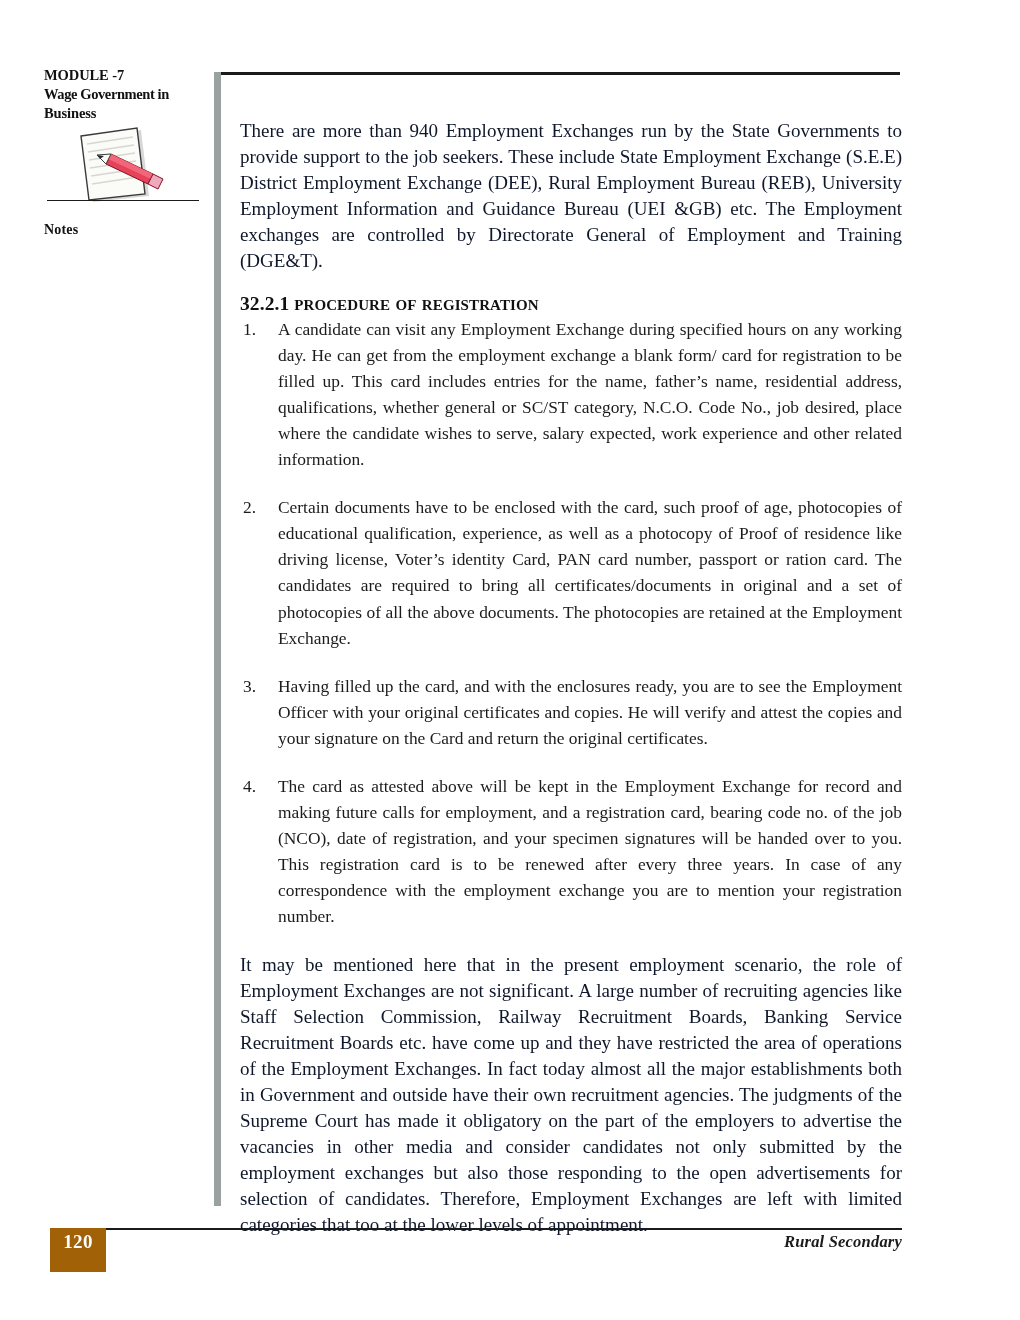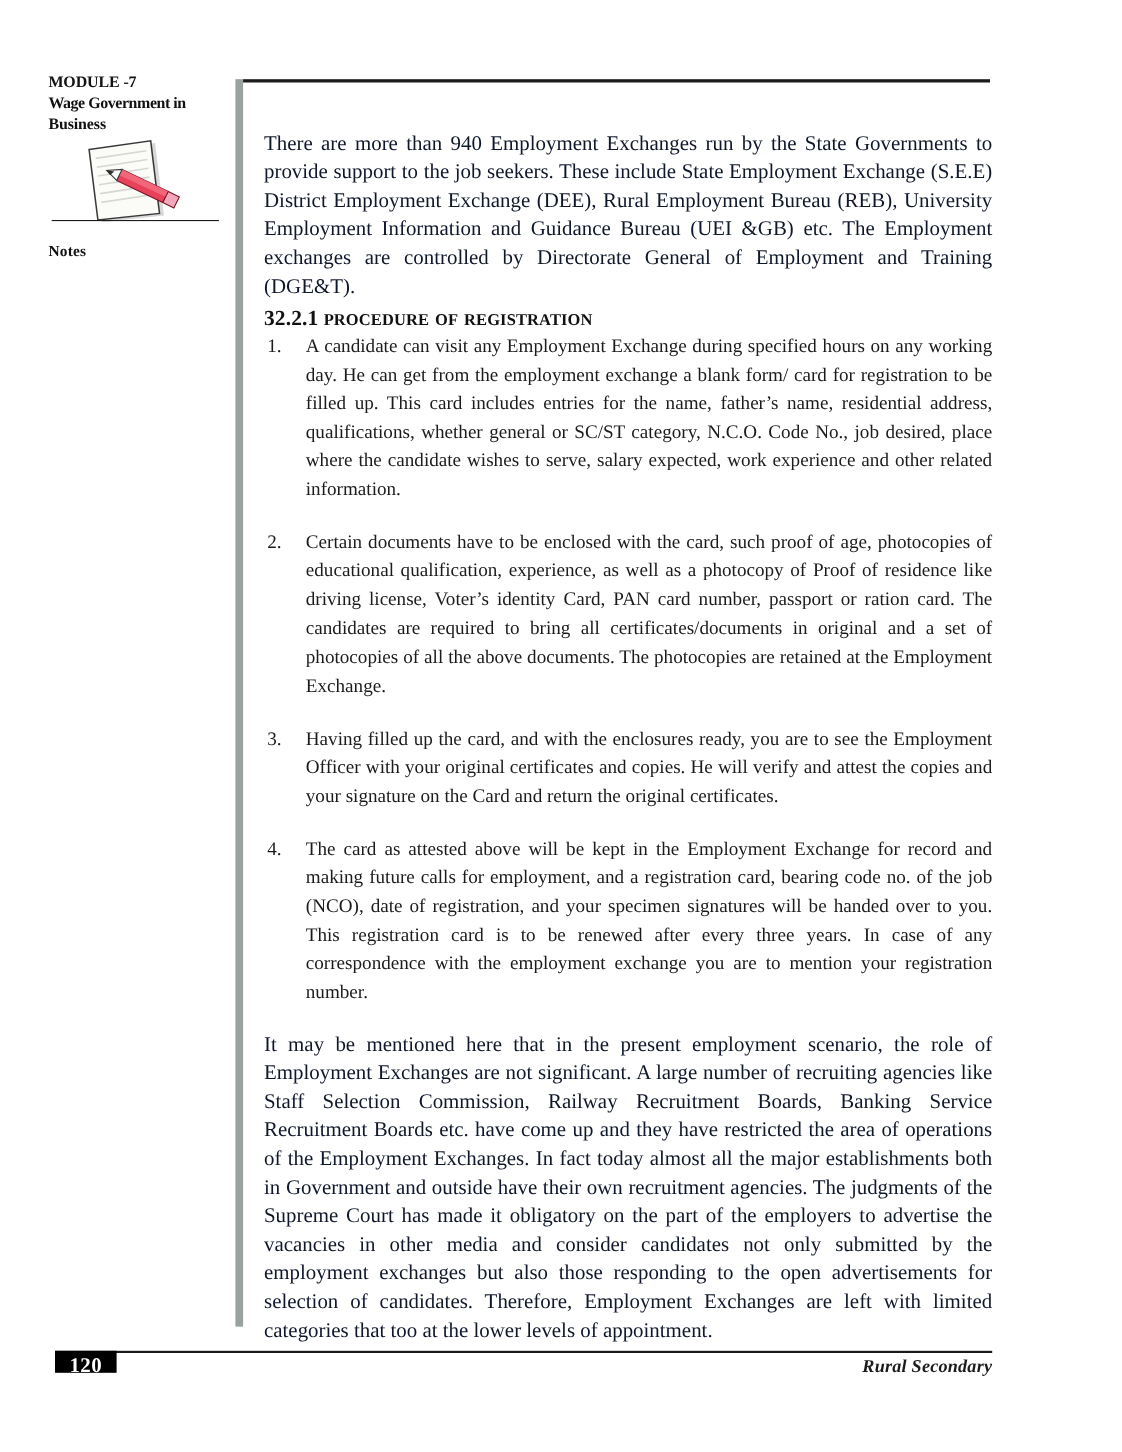--- a/index.html
+++ b/index.html
@@ -95,21 +95,21 @@
     text-align: justify;
     text-justify: inter-word;
     color: #0f172a;
   }
   .gap-after-intro { margin-bottom: 30px; }
   .gap-after-sub   { margin-bottom: 20px; }
   .gap-after-lead  { margin-bottom: 21px; }
   .gap-after-tail  { margin-bottom: 0; }
 
   h2.subhead {
-    margin: 1px 0 0 0;
+    margin: 16px 0 0 0;
     font-size: 19px;
     font-weight: bold;
     color: #111111;
     letter-spacing: 0.1px;
   }
   h2.subhead .sc {
     font-variant: small-caps;
     text-transform: lowercase;
     font-size: 21px;
   }
@@ -150,22 +150,22 @@
     top: 1228px;
     width: 852px;
     height: 2.2px;
     background: #1b1b1b;
   }
   .page-num-box {
     position: absolute;
     left: 50px;
     top: 1228px;
     width: 56px;
-    height: 20px;
-    background: #000000;
+    height: 44px;
+    background: #a16207;
     color: #ffffff;
     font-weight: bold;
     font-size: 19px;
     line-height: 28px;
     text-align: center;
     letter-spacing: 0.4px;
   }
   .footer-right {
     position: absolute;
     left: 560px;

